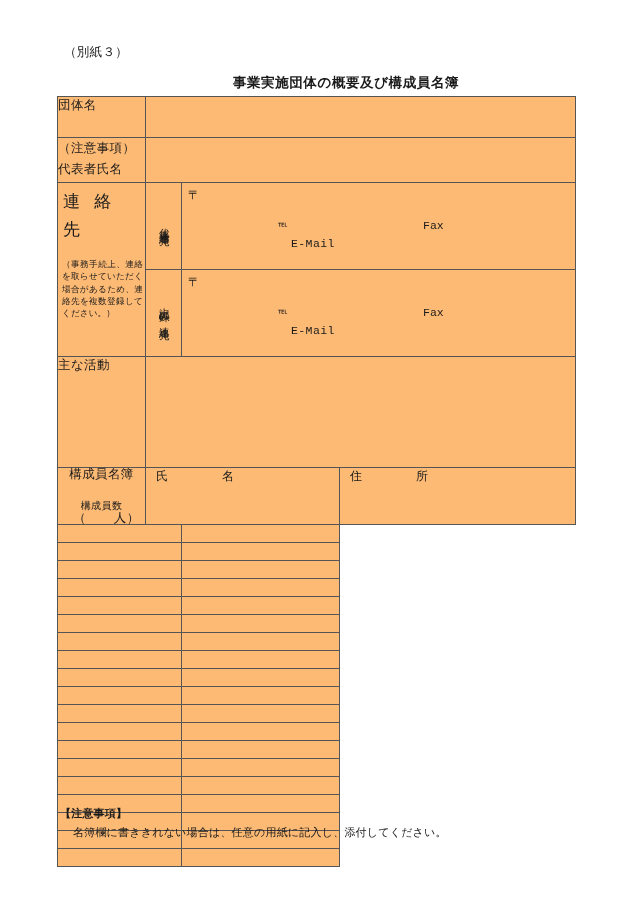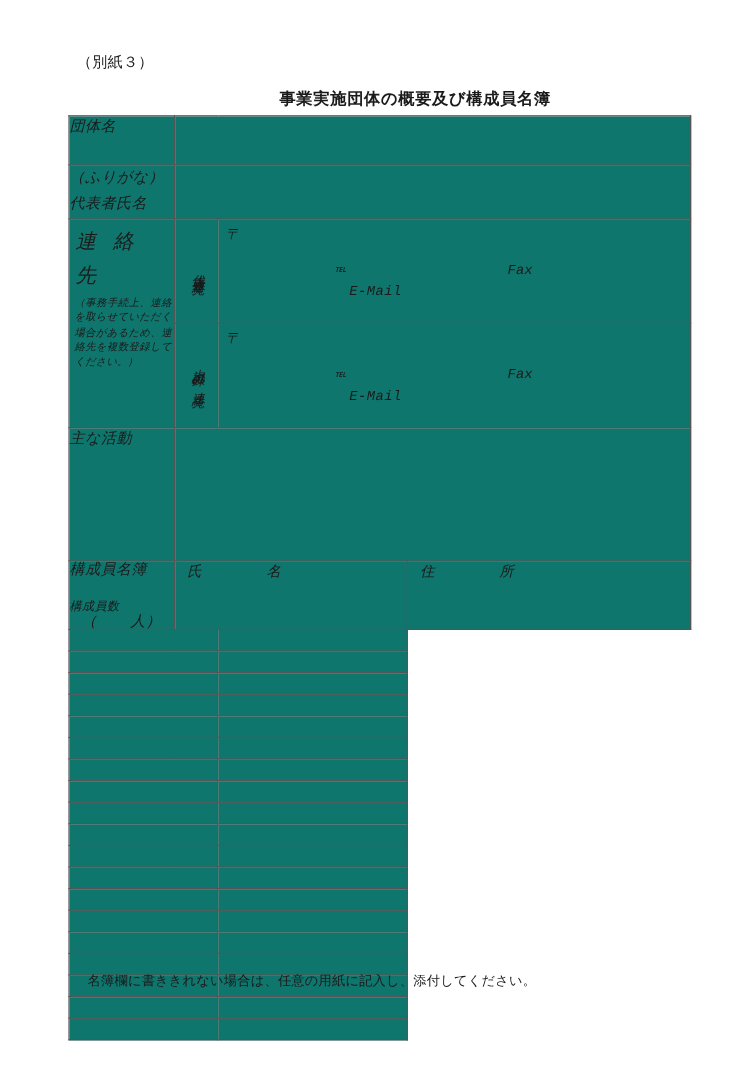--- a/index.html
+++ b/index.html
@@ -52,22 +52,21 @@
     top: 96px;
     width: 518px;
     border-collapse: collapse;
     table-layout: fixed;
   }
   .form-table td {
     border: 1px solid #555555;
     padding: 0;
     vertical-align: top;
     font-size: 12px;
-    background: #0f766e;
-    font-style: italic;
+    background: #fdba74;
   }
 
   .lbl {
     font-size: 12.5px;
     letter-spacing: 0.4px;
   }
 
   
   .cell-label-mid {
     padding-left: 9px;
@@ -84,20 +83,21 @@
     font-size: 17px;
     letter-spacing: 5px;
     padding-left: 5px;
   }
   .contact-note {
     font-size: 8.6px;
     line-height: 1.42;
     letter-spacing: 0.1px;
     padding: 2px 2px 0 4px;
     text-align: justify;
+    margin-top: 12px;
   }
 
   
   .vcol {
     width: 36px;
     text-align: center;
     vertical-align: middle;
   }
   .vtext {
     writing-mode: vertical-rl;
@@ -155,20 +155,21 @@
     height: 21px;
     vertical-align: middle;
   }
   .sp-wide { letter-spacing: 10px; padding-left: 10px; }
   .roster-row td { height: 17px; }
 
   .roster-label-cell {
     padding: 4px 0 0 9px;
     vertical-align: top;
     line-height: 1.0;
+    text-align: center;
   }
   .roster-label-cell .l1 {
     display: block;
     font-size: 12.5px;
     letter-spacing: 0.4px;
     margin-bottom: 20px;
   }
   .roster-label-cell .l2 {
     display: block;
     font-size: 10px;
@@ -222,21 +223,21 @@
 
       <tr>
         <td class="cell-label-mid" style="height:40px">
           <span class="lbl">団体名</span>
         </td>
         <td colspan="3"></td>
       </tr>
 
       <tr>
         <td class="cell-label-top" style="height:44px">
-          <span class="lbl">（ふりがな）</span><br>
+          <span class="lbl">（注意事項）</span><br>
           <span class="lbl">代表者氏名</span>
         </td>
         <td colspan="3"></td>
       </tr>
 
       <tr>
         <td rowspan="2" class="cell-label-top" style="padding:5px 0 0 0">
           <div class="contact-head">連 絡 先</div>
           <div class="contact-note">（事務手続上、連絡を取らせていただく場合があるため、連絡先を複数登録してください。）</div>
         </td>
@@ -364,16 +365,17 @@
         </tr>
         <tr class="roster-row">
           <td colspan="2"></td>
           <td></td>
         </tr>
       </tbody>
 
   </table>
 
   <div class="notes">
+    <div class="notes-title">【注意事項】</div>
     <div class="notes-body">名簿欄に書ききれない場合は、任意の用紙に記入し、添付してください。</div>
   </div>
 
 </div>
 
 </body></html>

